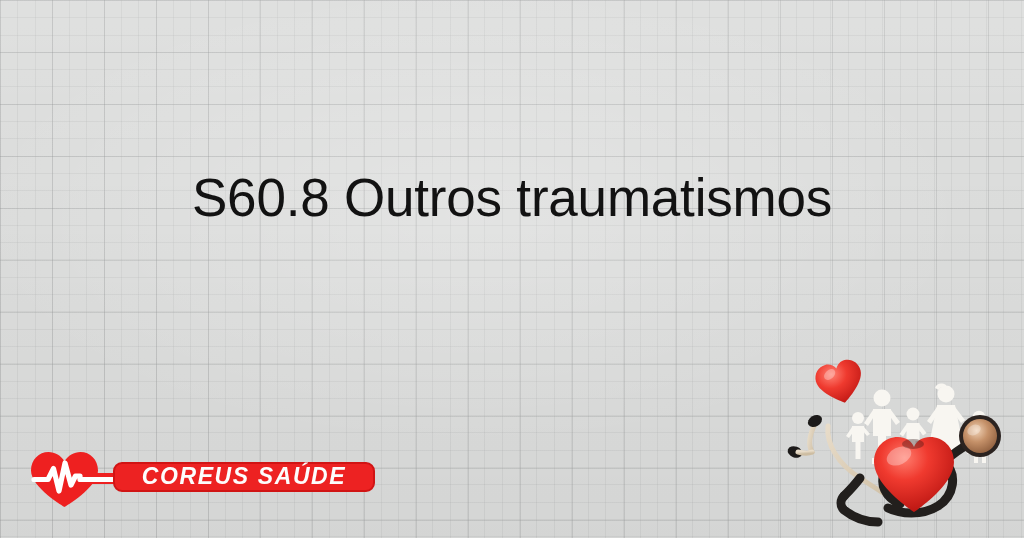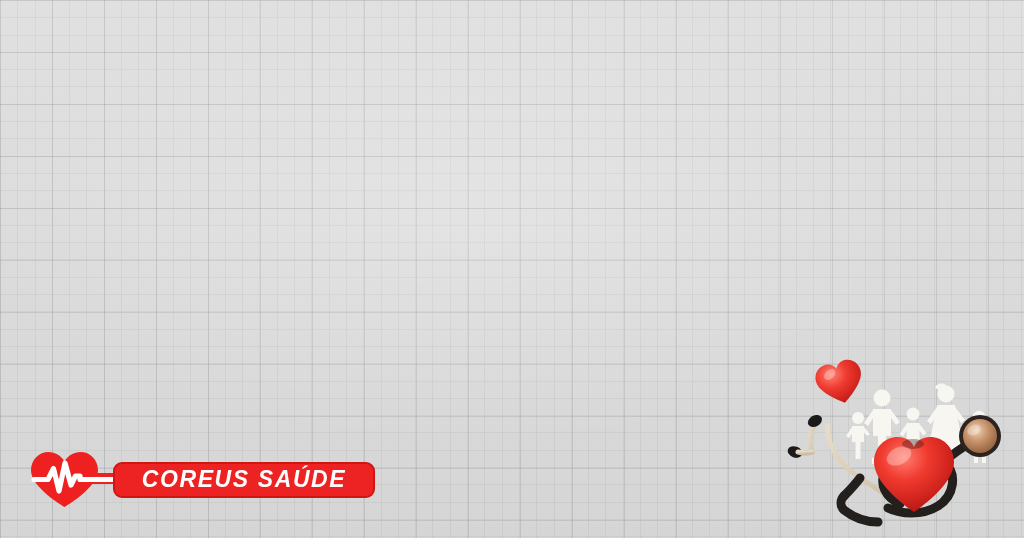--- a/index.html
+++ b/index.html
@@ -88,21 +88,21 @@
     left: 0;
     top: 2px;
     width: 92px;
     height: 58px;
   }
   #logo-badge {
     position: absolute;
     left: 85px;
     top: 14px;
     width: 262px;
-    height: 36px;
+    height: 30px;
     background: #ed2222;
     border: 2px solid #d11414;
     border-radius: 9px;
     box-sizing: border-box;
     display: flex;
     align-items: center;
     justify-content: center;
   }
   #logo-badge-text {
     color: #fdfdfd;
@@ -126,20 +126,21 @@
   #collage svg { display: block; }
 </style>
 </head>
 <body>
 
 <div id="stage">
 
   <div id="paper-shade"></div>
 
   <div id="title-block">
+    <span class="tline">S60.8 Outros traumatismos</span>
   </div>
 
   <div id="logo">
 
     <div id="logo-heart">
       <svg width="92" height="58" viewBox="0 0 92 58" xmlns="http://www.w3.org/2000/svg">
 
         <path d="M36.5 57 C36.5 57 3 37.5 3 20.5 C3 9.5 11 2 20.5 2 C27 2 33 5.6 36.5 11.2 C40 5.6 46 2 52.5 2 C62 2 70 9.5 70 20.5 C70 37.5 36.5 57 36.5 57 Z" fill="#ee2020"></path>
 
         <rect x="56" y="23" width="34" height="11" rx="2" fill="#ee2020"></rect>

